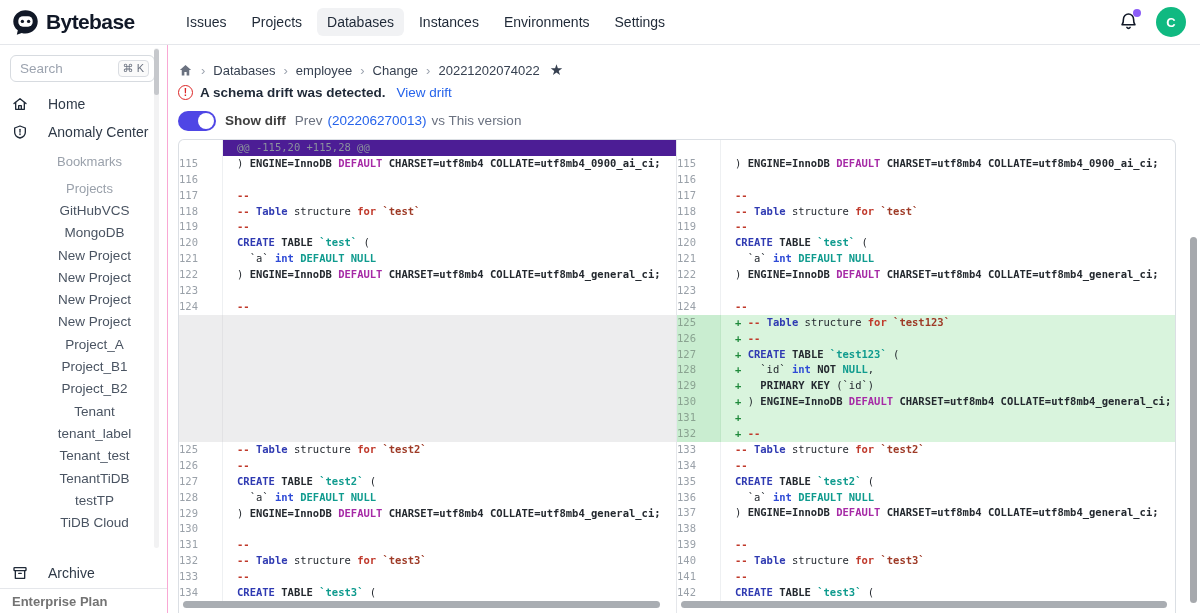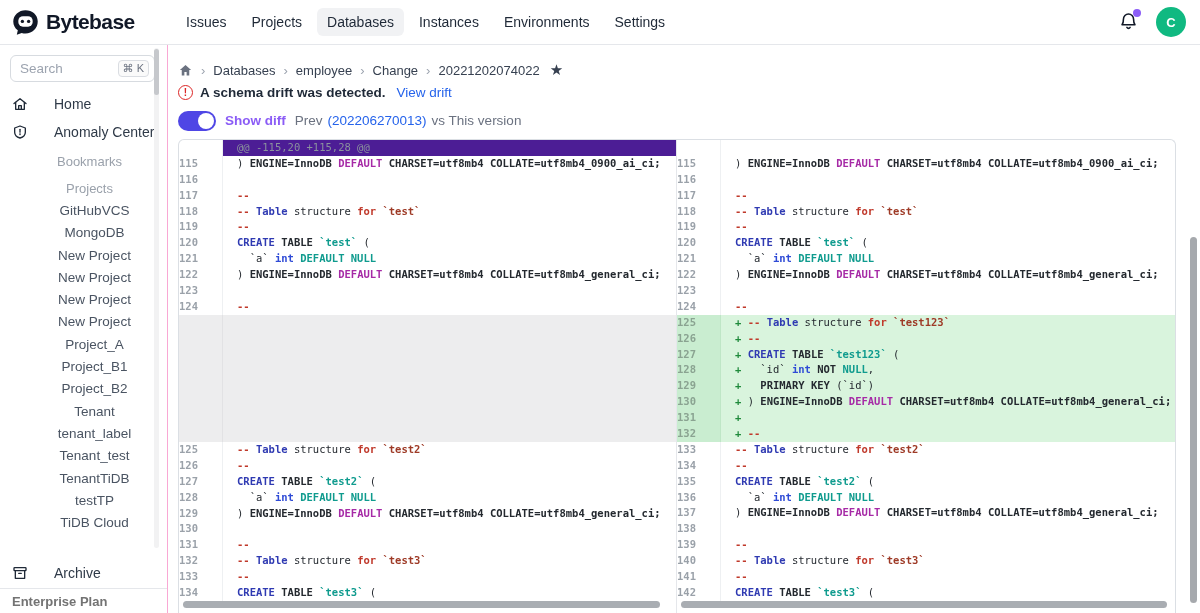--- a/index.html
+++ b/index.html
@@ -23,21 +23,21 @@
 
   
   .shell { display:flex; height:568px; }
 
   
   .sidebar { width:168px; flex:0 0 168px; border-right:1px solid #f9a8d4; display:flex; flex-direction:column; position:relative;text-align:center; }
   .search-box { margin:10px 12px 8px 10px; height:27px; border:1px solid #d7dbe0; border-radius:6px;
     display:flex; align-items:center; padding:0 5px 0 9px; cursor:text; }
   .search-ph { font-size:13.5px; color:#9ca3af; }
   .kbd { margin-left:auto; font-size:11px; color:#6b7280; border:1px solid #dadde2; border-radius:4px; padding:1px 4px; background:#fafafa; }
-  .side-item { height:28px; display:flex; align-items:center; gap:26px; padding-left:12px; font-size:14px; color:#2f3a48; cursor:pointer; }
+  .side-item { height:28px; display:flex; align-items:center; gap:20px; padding-left:12px; font-size:14px; color:#2f3a48; cursor:pointer; }
   .side-item svg { width:16px; height:16px; color:#1f2937; flex:0 0 auto; }
   .side-label { font-size:13px; color:#9aa1ab; padding:8px 0 4px 12px; }
   .proj-list { display:flex; flex-direction:column; }
   .proj-item { height:22.3px; line-height:22.3px; padding-left:22px; font-size:13.5px; color:#4a5462; cursor:pointer; white-space:nowrap; }
   .archive { margin-top:auto; height:30px; }
   .plan { border-top:1px solid #e5e7eb; height:25px; display:flex; align-items:center; padding-left:12px;
     font-size:13px; font-weight:bold; color:#737373; }
   .side-scroll-track { position:absolute; right:8px; top:3px; width:5px; height:500px; background:#f2f2f3; border-radius:3px; }
   .side-scroll-thumb { position:absolute; right:8px; top:4px; width:5px; height:46px; background:#c6c8cc; border-radius:3px; cursor:grab; }
 
@@ -49,32 +49,32 @@
   .crumb-item { font-size:13px; color:#374151; cursor:pointer; white-space:nowrap; }
   .crumb-star { font-size:15px; color:#374151; cursor:pointer; margin-left:2px; }
   .alert-row { display:flex; align-items:center; gap:7px; height:21px; }
   .alert-icon { width:15px; height:15px; border:1.5px solid #dc2626; border-radius:50%; color:#dc2626;
     font-size:10px; font-weight:bold; display:flex; align-items:center; justify-content:center; flex:0 0 auto; }
   .alert-text { font-size:13.5px; font-weight:bold; color:#1f2937; }
   .alert-link { font-size:13.5px; color:#2563eb; cursor:pointer; margin-left:4px; }
   .diffbar { display:flex; align-items:center; gap:9px; height:27px; margin-top:4px; }
   .toggle { width:38px; height:20px; border-radius:10px; background:#4f46e5; position:relative; cursor:pointer; flex:0 0 auto; }
   .toggle .knob { position:absolute; top:2px; right:2px; width:16px; height:16px; border-radius:50%; background:#fff; }
-  .toggle-label { font-size:13.5px; font-weight:bold; color:#8b5cf6; }
+  .toggle-label { font-size:13.5px; font-weight:bold; color:#404040; }
   .prev-label, .vs-label { font-size:13.5px; color:#6b7280; }
   .prev-version { font-size:13.5px; color:#2563eb; cursor:pointer; }
   .prev-group { display:flex; gap:5px; align-items:center; }
 
   
   .diff-wrap { flex:1; margin:5px 24px 0 0; border:1px solid #dbdfe4; border-bottom:none;
     border-radius:6px 6px 0 0; display:flex; overflow:hidden; background:#fff; }
   .pane { width:50%; position:relative; overflow:hidden; }
   .pane.left { border-right:1px solid #e5e7eb; }
   .diff-row { display:flex; height:15.9px; align-items:center; font-family:"DejaVu Sans Mono", monospace; font-size:10.5px; }
-  .gut { width:44px; flex:0 0 44px; text-align:left; padding-right:28px; color:#9aa1a9; border-right:1px solid #eef0f2; height:100%; line-height:15.9px;font-weight:bold; }
+  .gut { width:44px; flex:0 0 44px; text-align:left; padding-right:28px; color:#9aa1a9; border-right:1px solid #eef0f2; height:100%; line-height:15.9px; }
   .code { flex:1; padding-left:14px; white-space:pre; overflow:hidden; height:100%; line-height:15.9px; }
   .diff-row.hunk .code { background:#4c1d95; }
   .diff-row.spacer { background:#ededee; }
   .diff-row.spacer .gut { border-right:1px solid #e2e2e4; }
   .diff-row.add { background:#d9f4dd; }
   .diff-row.add .gut { background:#c9edd0; border-right:1px solid #bfe6c6; color:#8aa391; }
   .tk-p  { color:#24292f; }
   .tk-b  { color:#24292f; font-weight:bold; }
   .tk-kb { color:#2f3ab2; font-weight:bold; }
   .tk-r  { color:#c0392b; font-weight:bold; }

